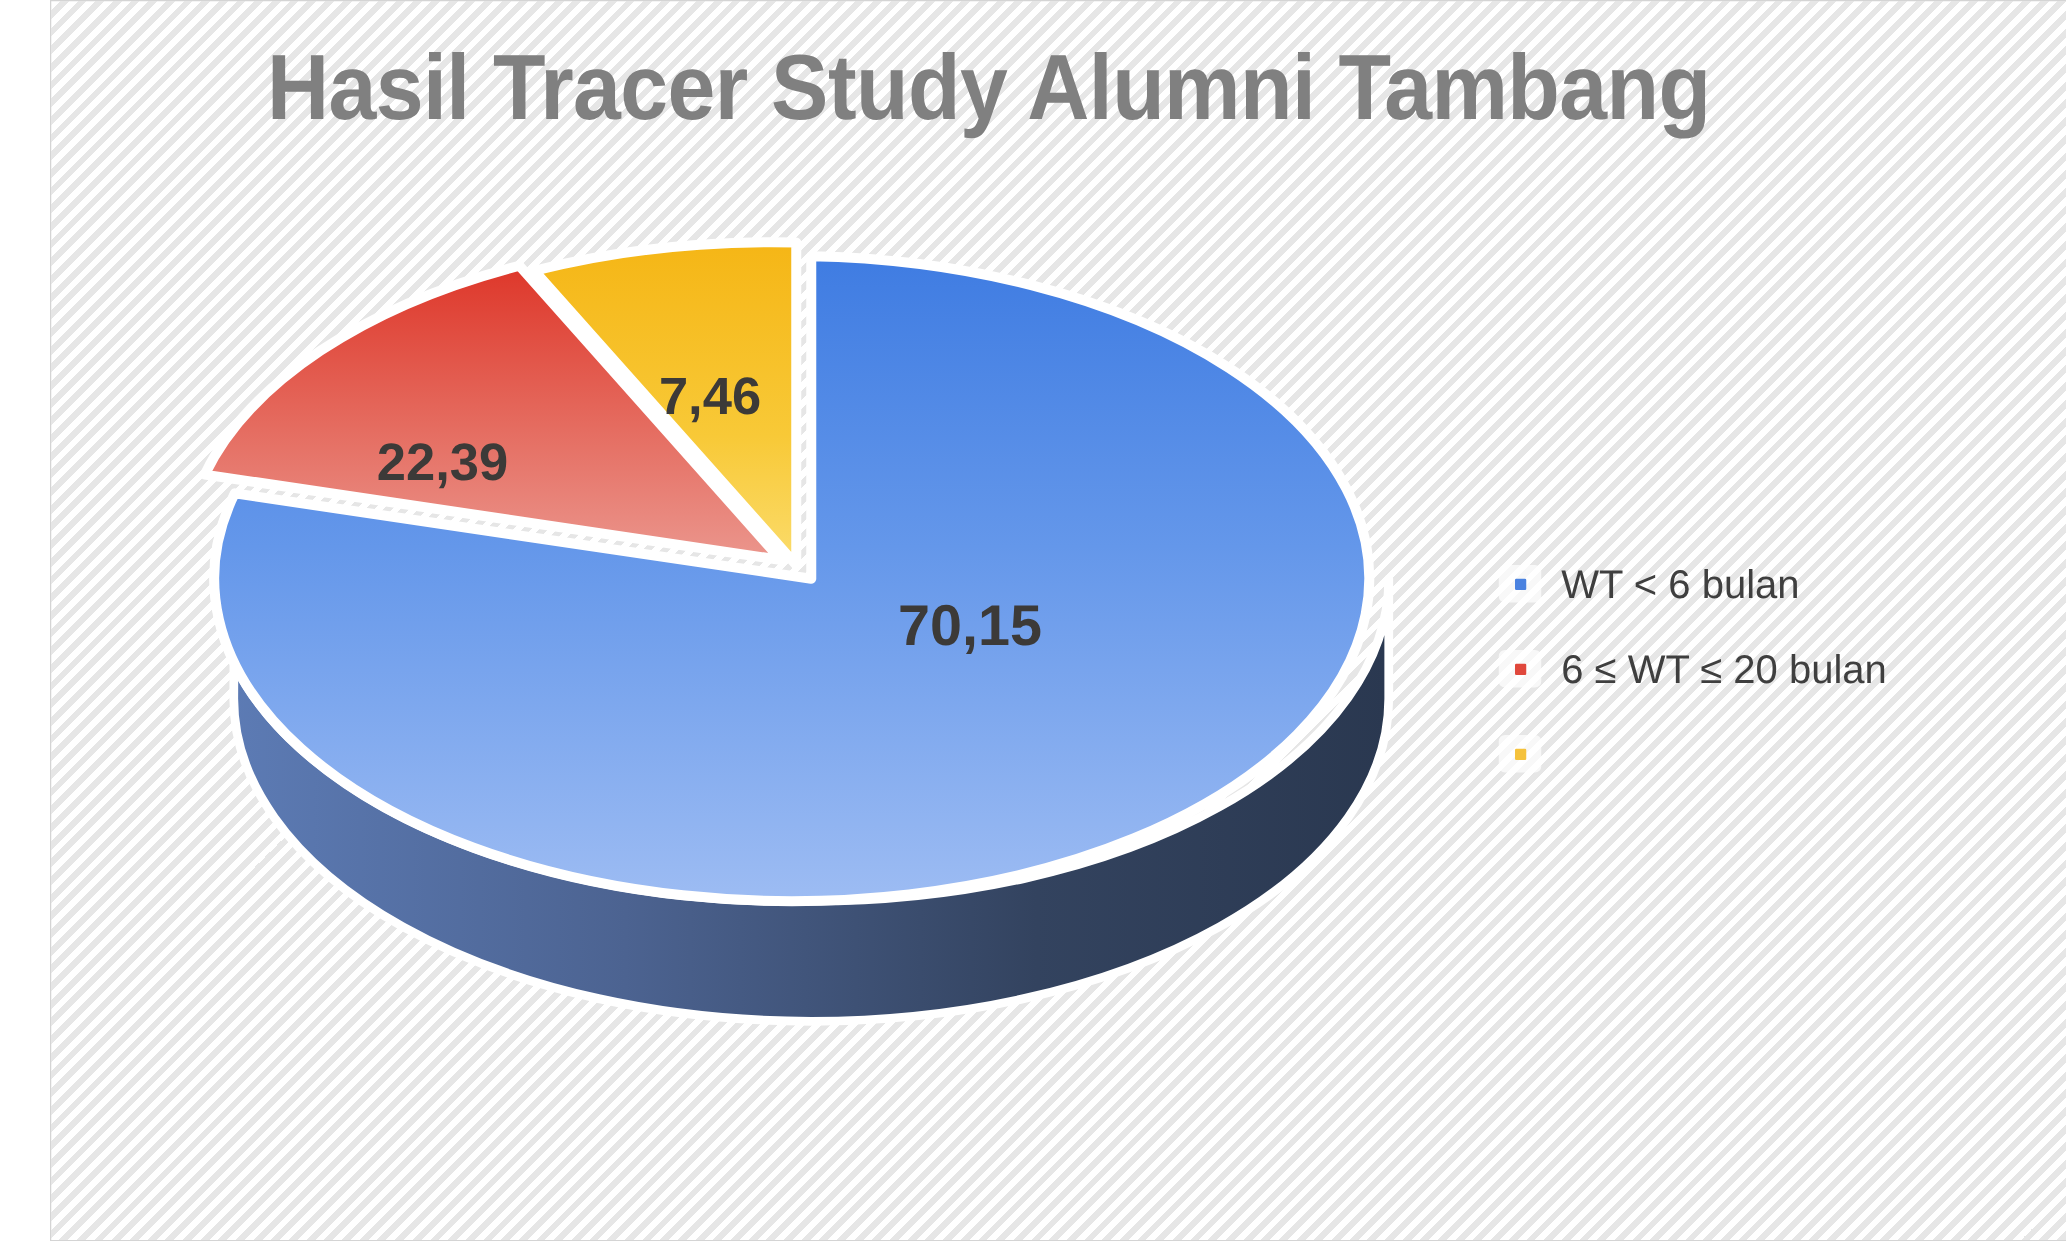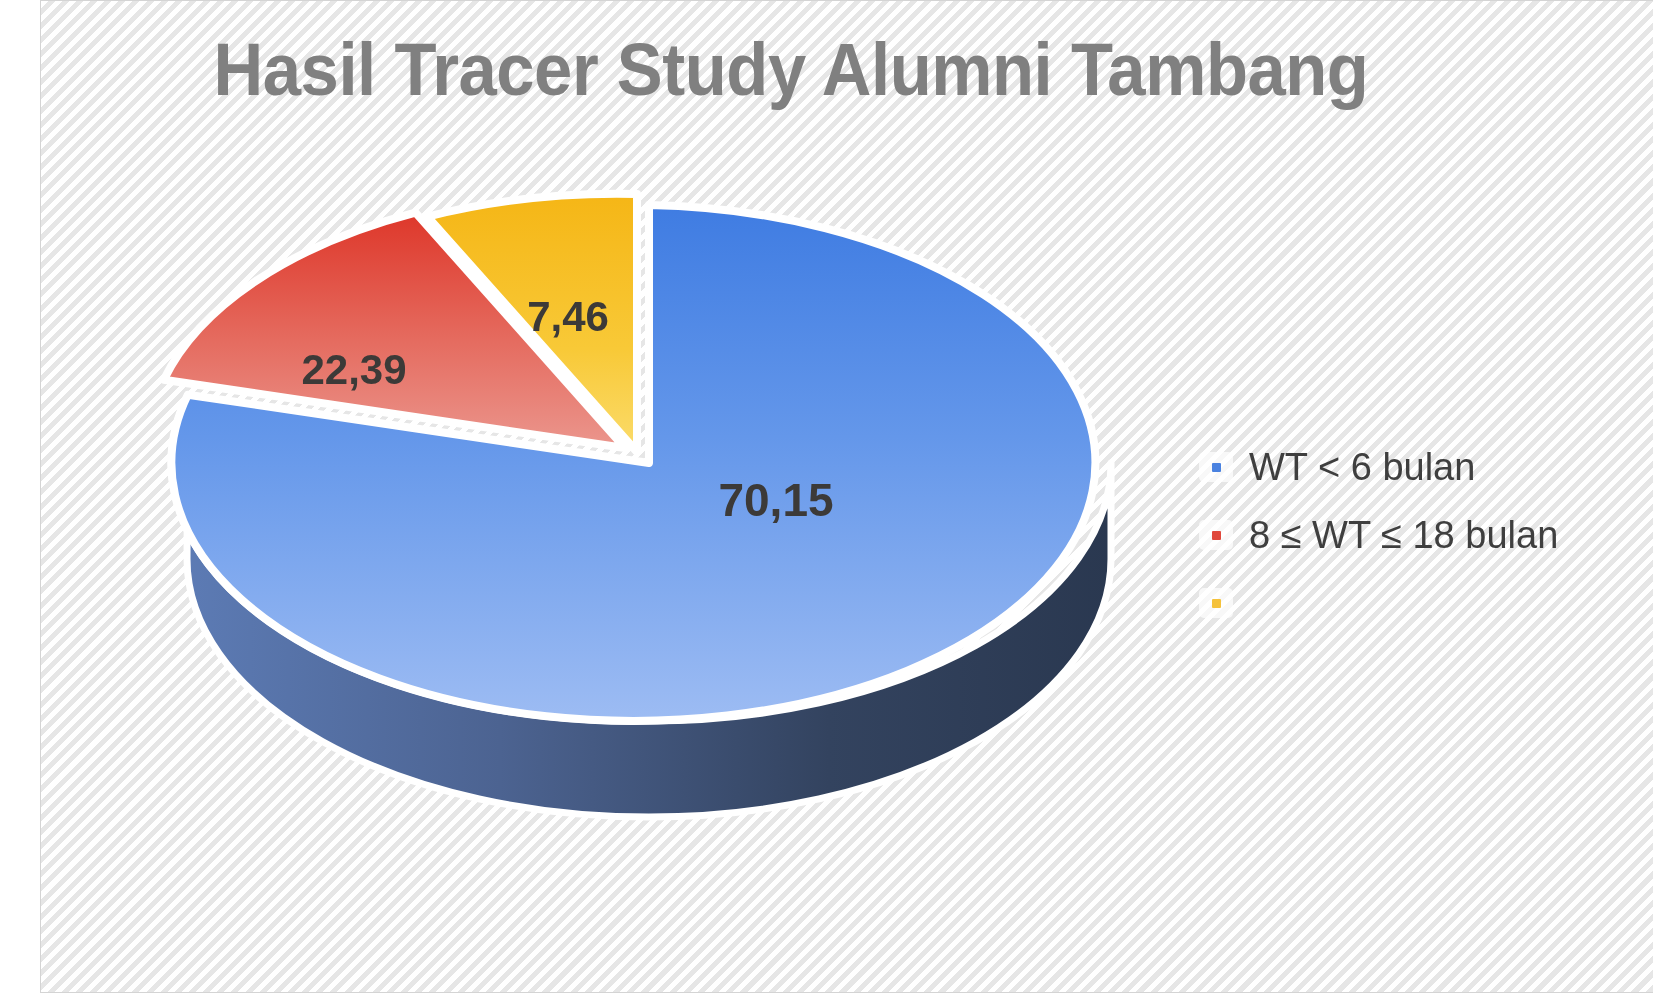--- a/index.html
+++ b/index.html
@@ -92,21 +92,21 @@
     flex: 0 0 auto;
     margin-right: 16px;
   }
   .legend-marker {
     width: 9px;
     height: 9px;
     border-radius: 1px;
   }
   .legend-text {
     font-family: "Liberation Sans", sans-serif;
-    font-size: 38px;
+    font-size: 32px;
     color: #3f3f3f;
     white-space: nowrap;
     line-height: 1;
   }
 </style>
 </head>
 <body>
 
 <div id="chart-root">
 
@@ -183,21 +183,21 @@
       <span class="legend-marker-box">
         <span class="legend-marker" style="background:#4a82e0"></span>
       </span>
       <span class="legend-text">WT &lt; 6 bulan</span>
     </div>
 
     <div class="legend-row">
       <span class="legend-marker-box">
         <span class="legend-marker" style="background:#e0483c"></span>
       </span>
-      <span class="legend-text">8 ≤ WT ≤ 18 bulan</span>
+      <span class="legend-text">6 ≤ WT ≤ 20 bulan</span>
     </div>
 
     <div class="legend-row">
       <span class="legend-marker-box">
         <span class="legend-marker" style="background:#f5c23c"></span>
       </span>
     </div>
 
   </div>
 

